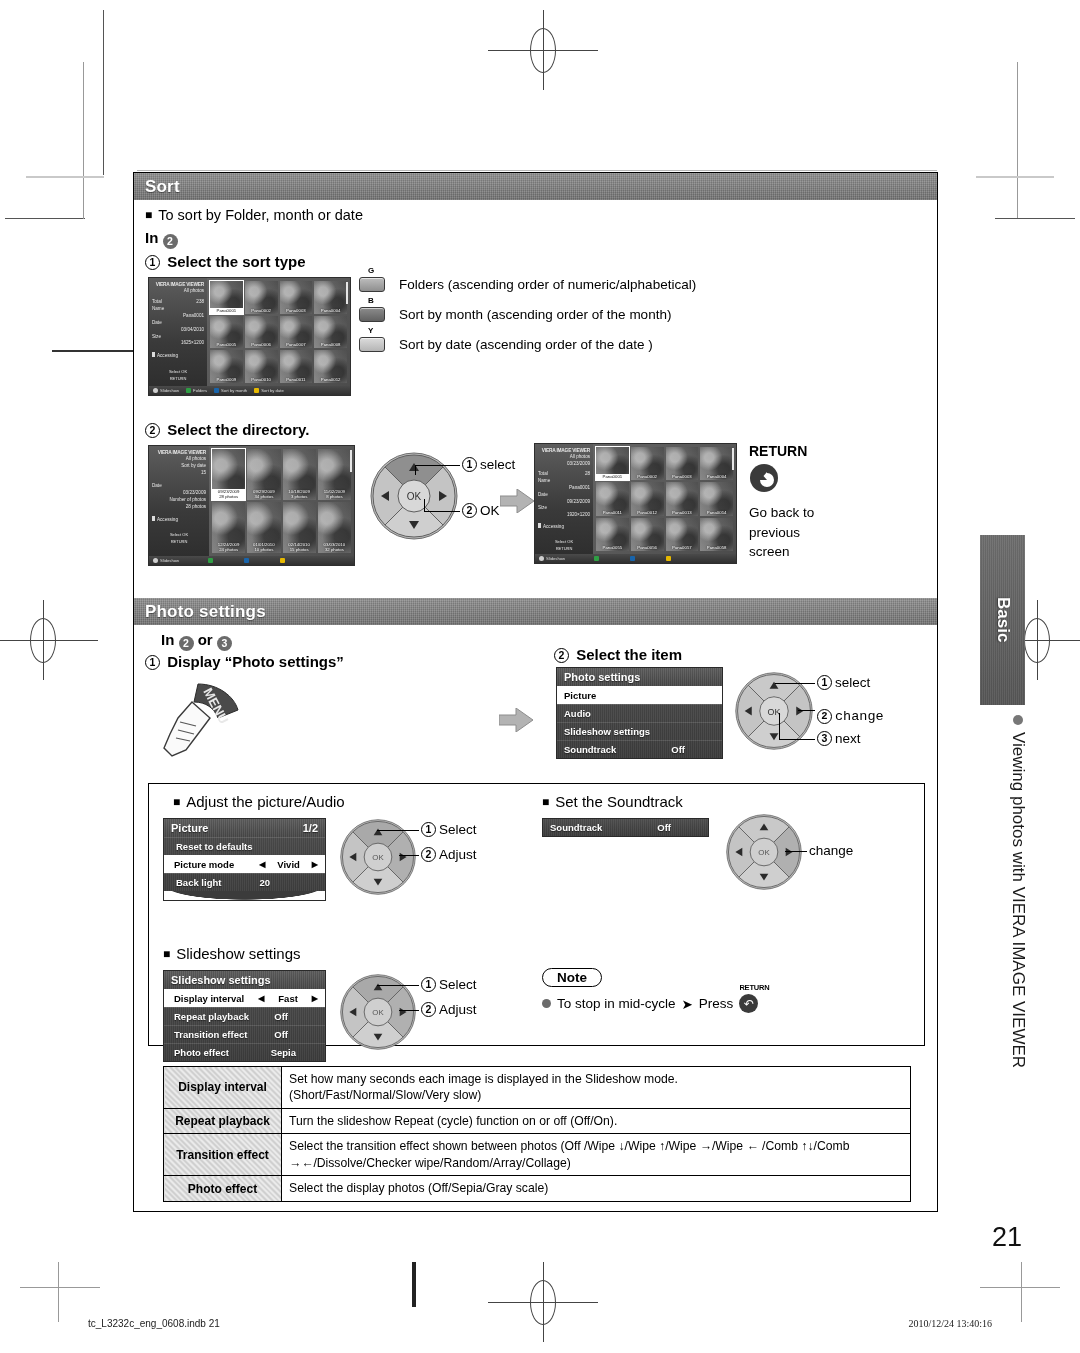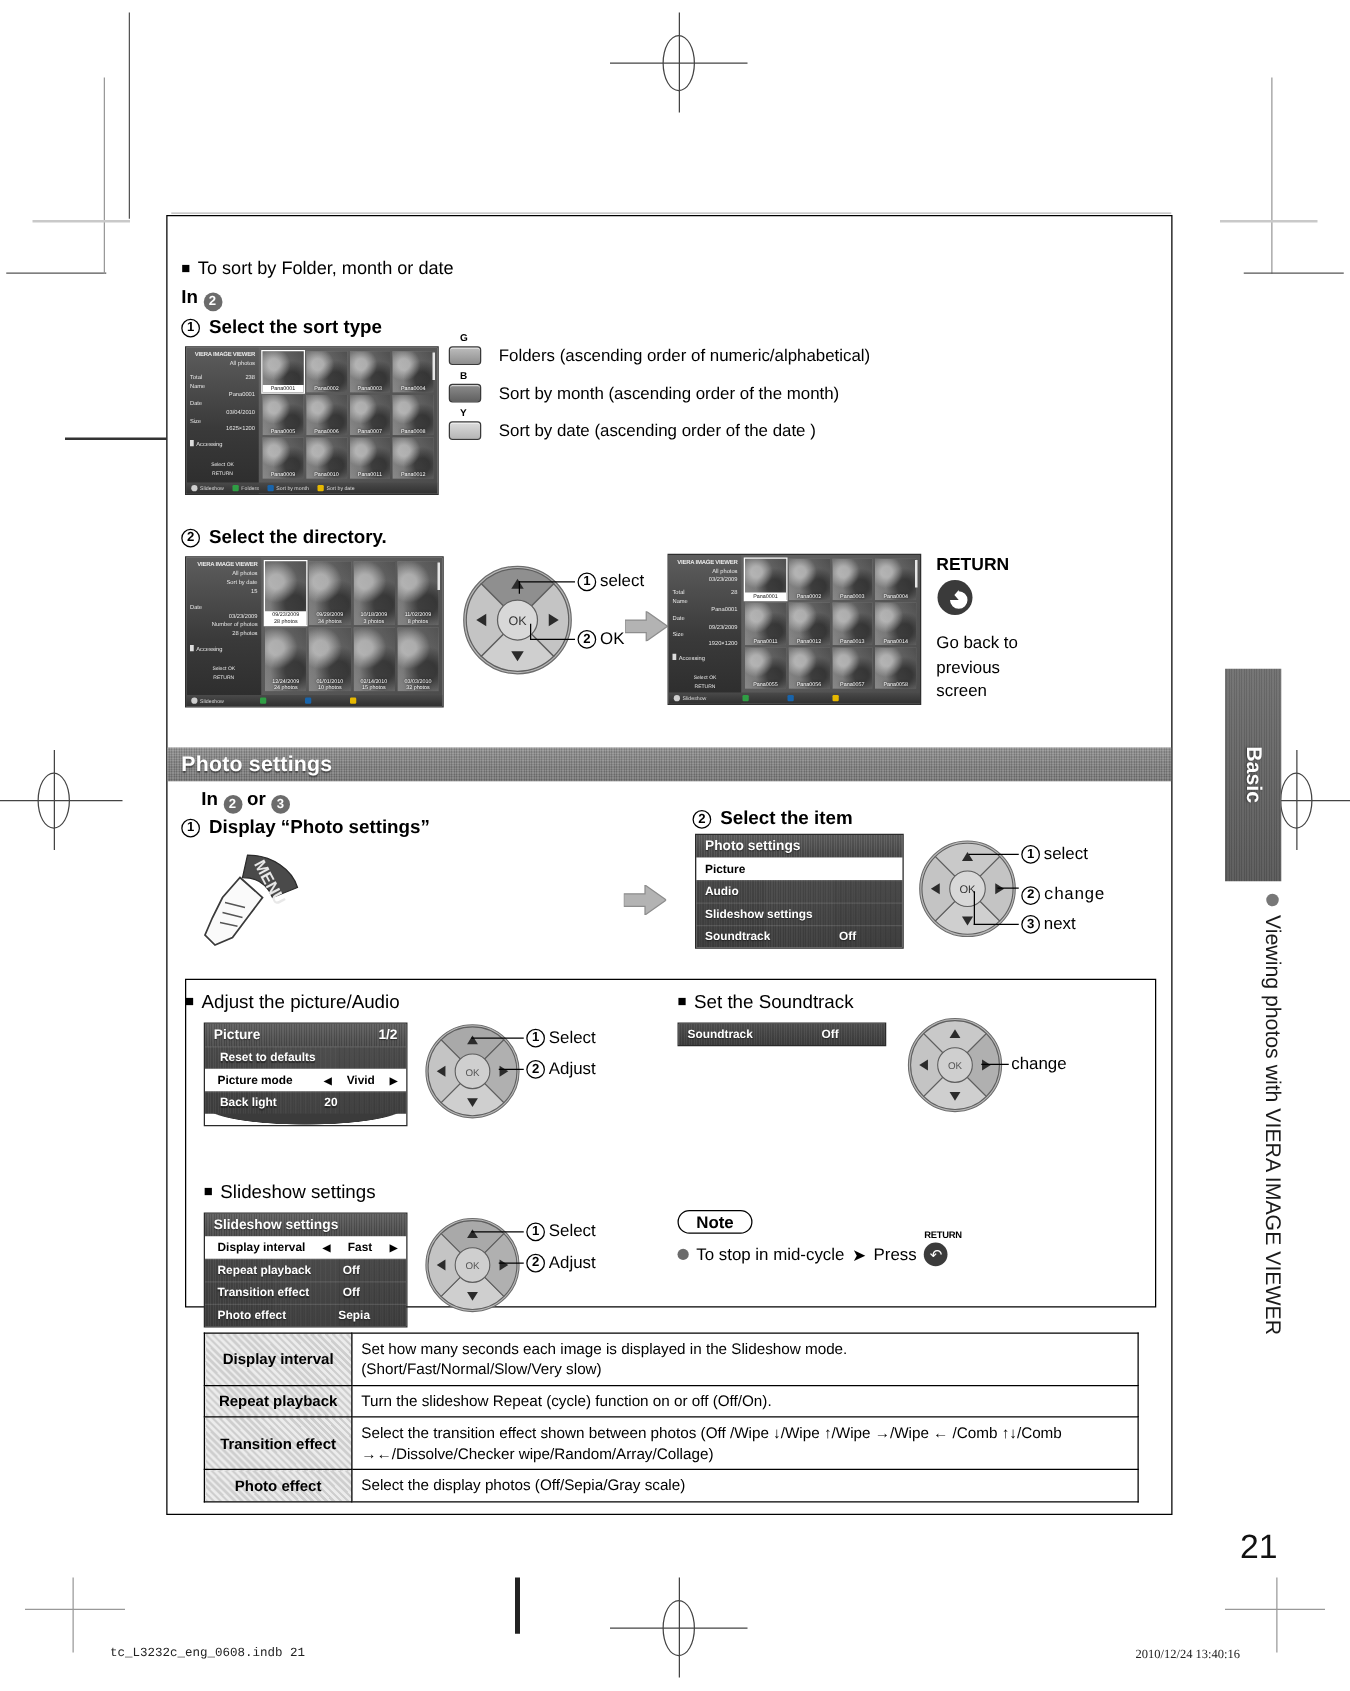--- a/index.html
+++ b/index.html
@@ -221,21 +221,21 @@
   .side-vert .dot {
     width: 10px; height: 10px; border-radius: 50%;
     background: #777; flex: none;
   }
 
   .pagenum {
     position: absolute; right: 58px; top: 1222px;
     font-size: 27px; color: #111;
   }
   .foot-l { position: absolute; left: 88px; top: 1318px; font-size: 10px; color: #222;
-            font-family: Liberation Mono, monospace; }
+            font-family: Liberation Sans, sans-serif; }
   .foot-r { position: absolute; right: 88px; top: 1318px; font-size: 10px; color: #222;
             font-family: "Liberation Serif", serif; }
 
   .note-pill {
     display: inline-block;
     border: 1.4px solid #000; border-radius: 11px;
     padding: 1px 14px; font-size: 13.5px; font-weight: bold;
   }
   .ret-badge {
     display: inline-flex; align-items: center; justify-content: center;
@@ -296,20 +296,23 @@
   <div class="dot"></div>
   <span>Viewing photos with VIERA IMAGE VIEWER</span>
 </div>
 
 <div class="pagenum">21</div>
 <div class="foot-l">tc_L3232c_eng_0608.indb   21</div>
 <div class="foot-r">2010/12/24   13:40:16</div>
 
 <div class="page-frame">
 
+  <div class="sect-head" style="top:0;">
+    <span>Sort</span>
+  </div>
 
   <div class="bullet-head sq" style="position:absolute;left:11px;top:34px;">
     <span>To sort by Folder, month or date</span>
   </div>
 
   <div class="step" style="position:absolute;left:11px;top:56px;">
     <span>In</span>
     <span class="circnum-dark">2</span>
   </div>
 
@@ -658,21 +661,21 @@
     <span class="circnum">2</span><span>change</span>
   </div>
   <div class="leader" style="left:645px;top:566px;width:36px;"></div>
   <div class="leaderv" style="left:645px;top:540px;height:27px;"></div>
   <div class="callout" style="position:absolute;left:683px;top:558px;">
     <span class="circnum">3</span><span>next</span>
   </div>
 
   <div style="position:absolute;left:14px;top:610px;width:777px;height:263px;border:1px solid #000;"></div>
 
-  <div class="bullet-head sq" style="position:absolute;left:14px;top:620px;font-size:15px;justify-content:flex-end;">
+  <div class="bullet-head sq" style="position:absolute;left:39px;top:620px;font-size:15px;justify-content:flex-end;">
     <span>Adjust the picture/Audio</span>
   </div>
 
   <div class="osd" style="position:absolute;left:29px;top:645px;width:163px;">
     <div class="osd-title">
       <span>Picture</span>
       <span>1/2</span>
     </div>
     <div class="row" style="padding-left:12px;">
       <span>Reset to defaults</span>

